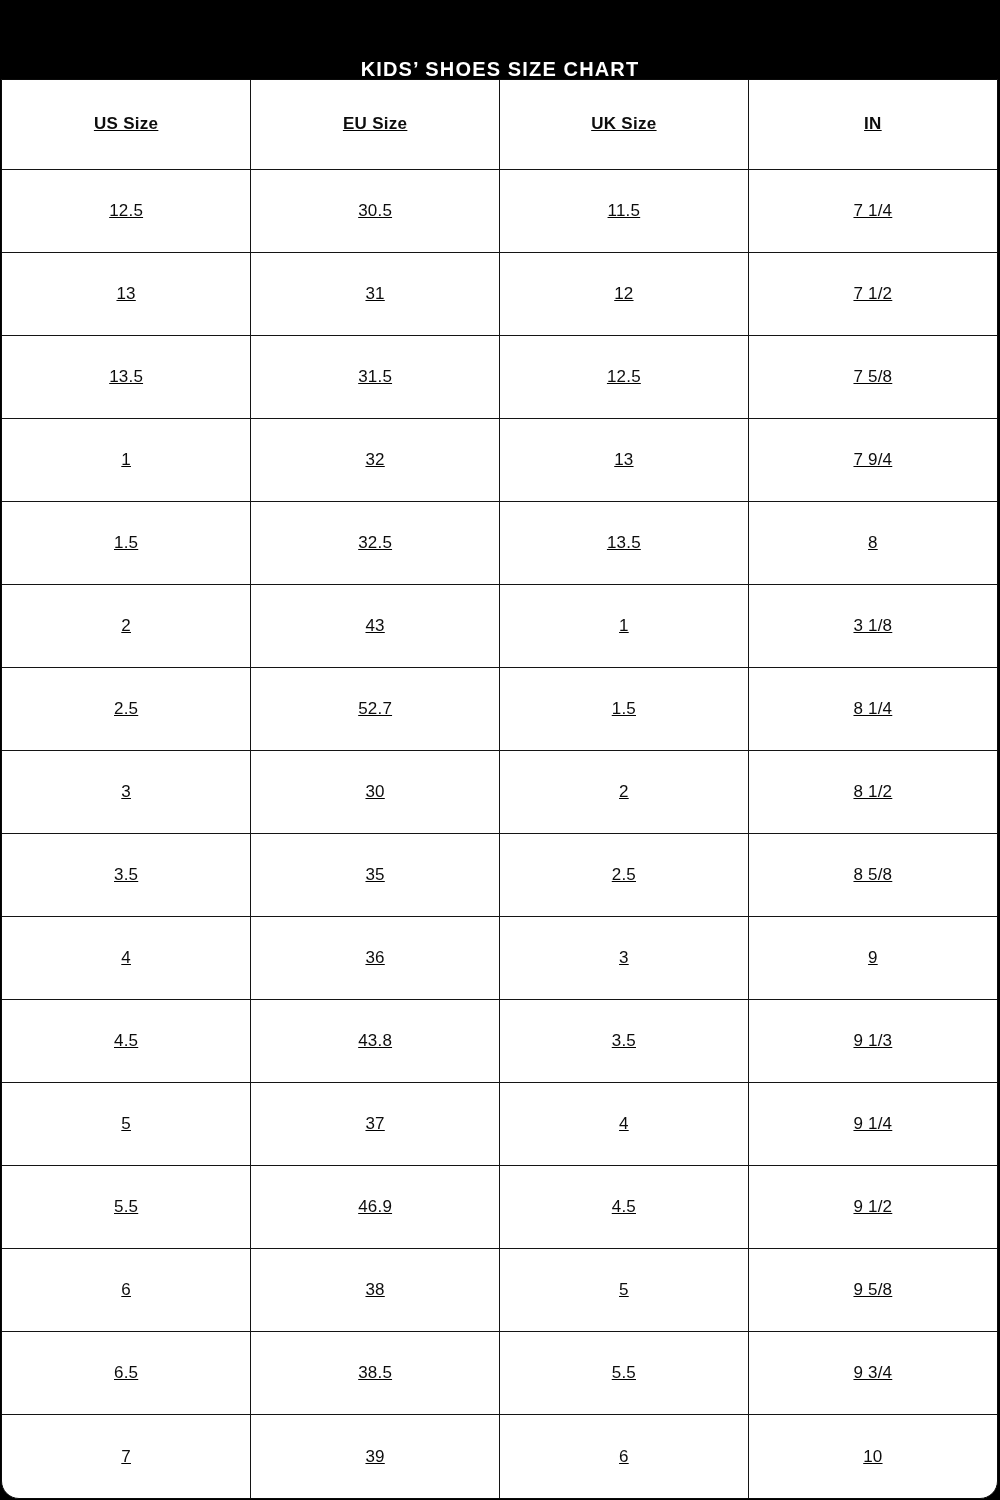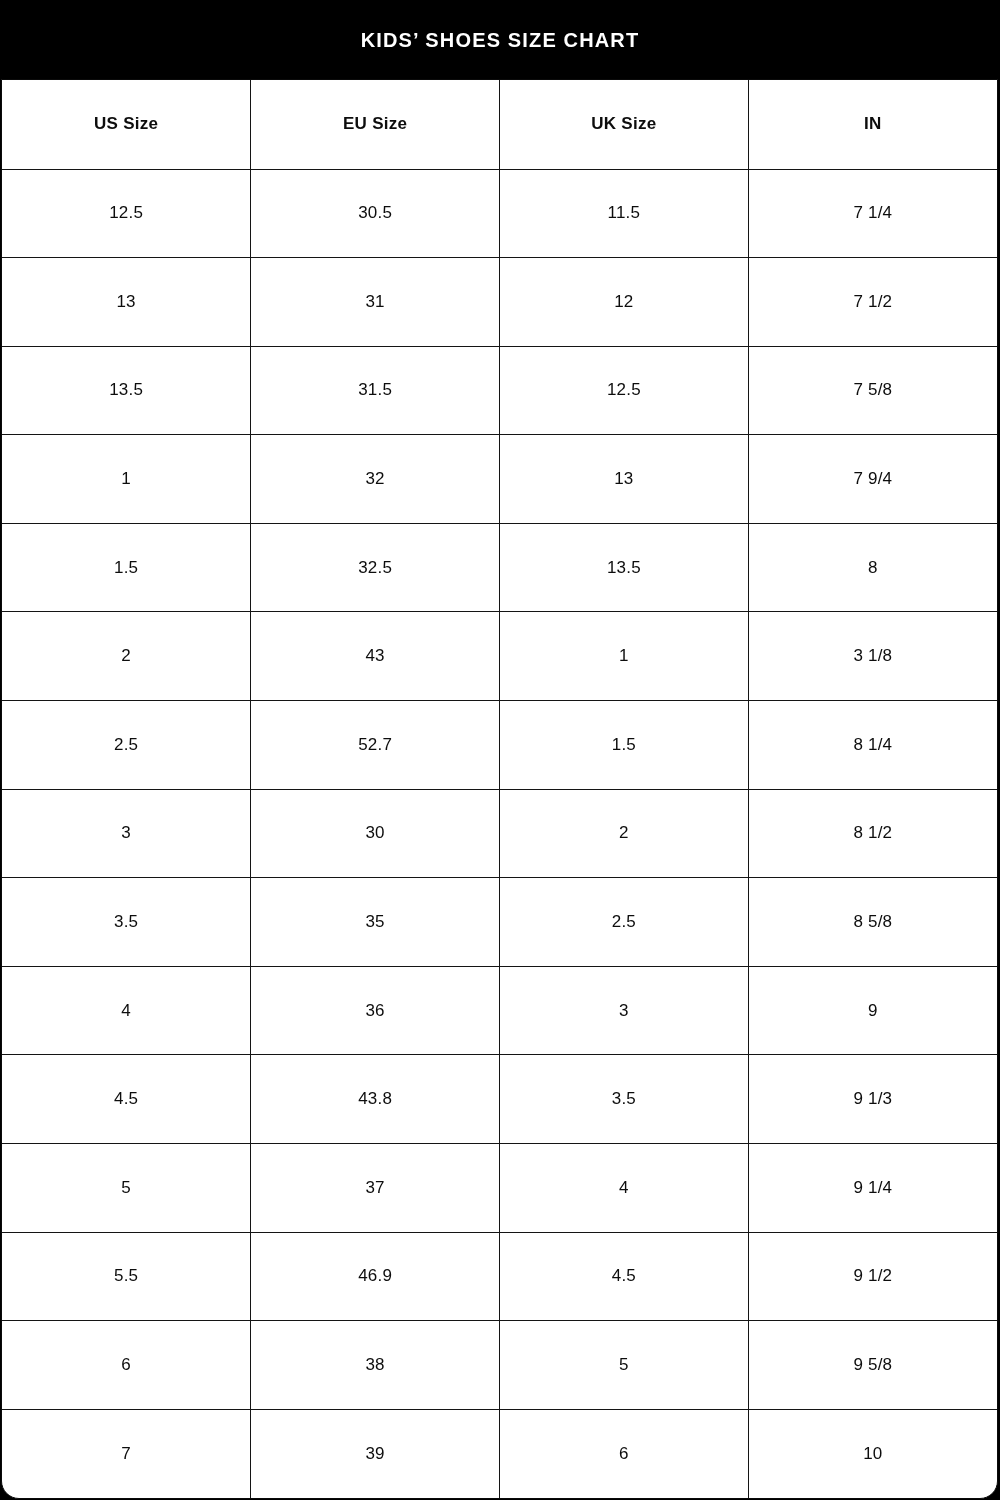--- a/index.html
+++ b/index.html
@@ -26,21 +26,21 @@
 
   
   .title-band {
     position: absolute;
     top: 0;
     left: 0;
     width: 1000px;
     height: 79px;
     background: #000000;
     display: flex;
-    align-items: center;
+    align-items: flex-end;
     justify-content: center;
   }
 
   .chart-title {
     color: #ffffff;
     font-size: 20px;
     font-weight: bold;
     letter-spacing: 1.15px;
     text-align: center;
     line-height: 1;
@@ -60,20 +60,21 @@
     border-bottom-left-radius: 18px;
     border-bottom-right-radius: 18px;
     overflow: hidden;
   }
 
   table.size-table {
     width: 100%;
     height: 100%;
     border-collapse: collapse;
     table-layout: fixed;
+    text-decoration: underline;
   }
 
   table.size-table col { width: 25%; }
 
   table.size-table th,
   table.size-table td {
     text-align: center;
     vertical-align: middle;
     color: #0d0d0d;
     border-right: 1.5px solid #141414;
@@ -207,20 +208,26 @@
             <td>4.5</td>
             <td>9 1/2</td>
           </tr>
           <tr>
             <td>6</td>
             <td>38</td>
             <td>5</td>
             <td>9 5/8</td>
           </tr>
           <tr>
+            <td>6.5</td>
+            <td>38.5</td>
+            <td>5.5</td>
+            <td>9 3/4</td>
+          </tr>
+          <tr>
             <td>7</td>
             <td>39</td>
             <td>6</td>
             <td>10</td>
           </tr>
         </tbody>
     </table>
   </div>
 
 </div>

